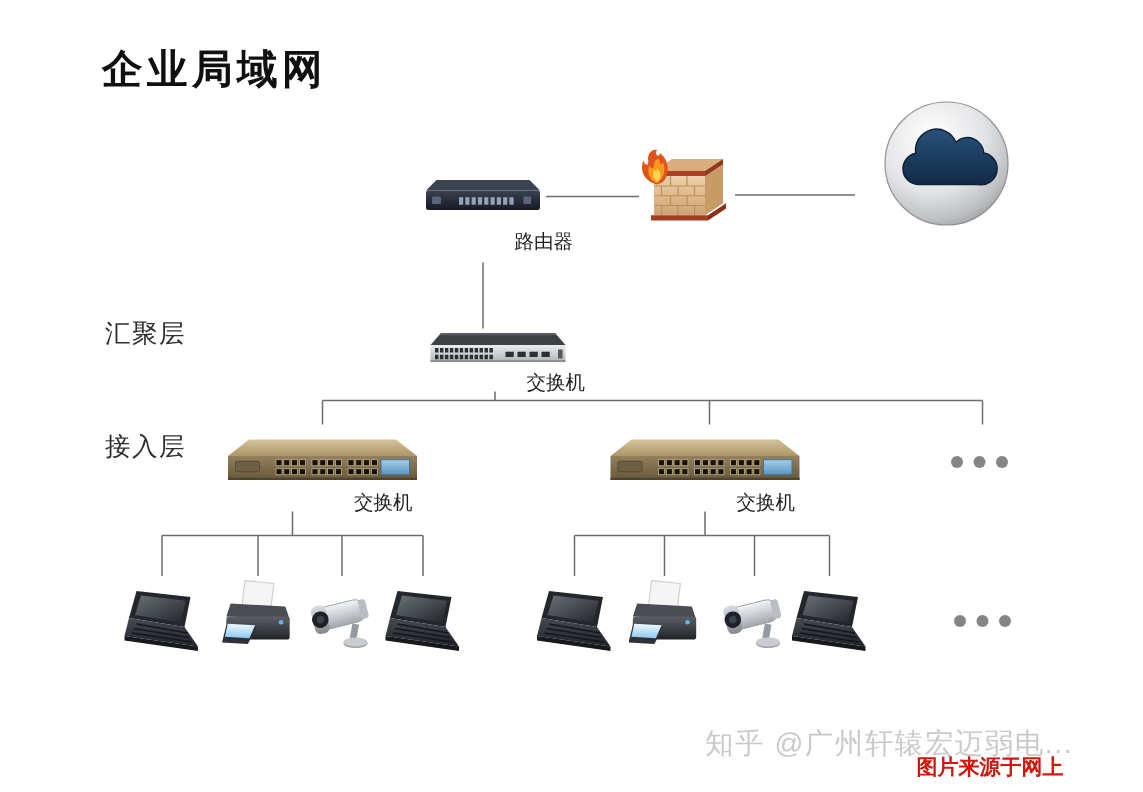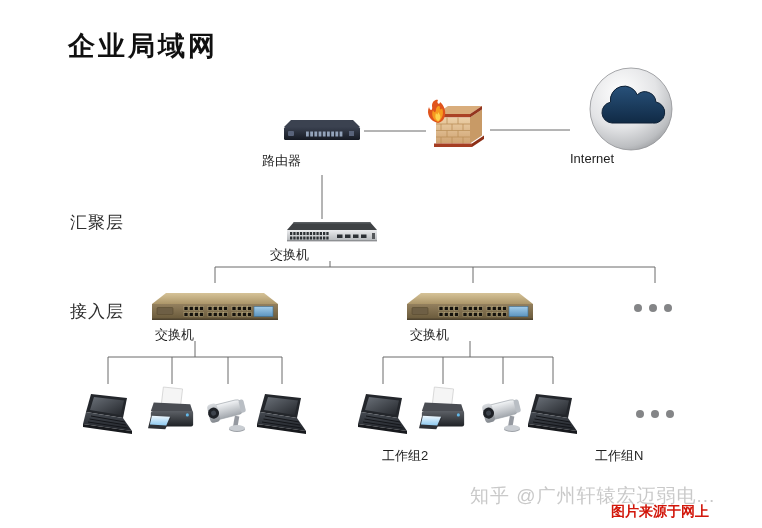--- a/index.html
+++ b/index.html
@@ -1,21 +1,21 @@
 <!DOCTYPE html>
 <html><head>
 <meta charset="utf-8">
 <style>
   html,body{margin:0;padding:0;}
   body{background:#ffffff;font-family:"Liberation Sans","DejaVu Sans",sans-serif;}
   #canvas{position:relative;width:762px;height:528px;background:#ffffff;overflow:hidden;}
   .abs{position:absolute;}
   #title{left:68px;top:28px;font-size:27px;font-weight:600;letter-spacing:3px;color:#101010;font-family:Liberation Mono, monospace;}
   .layer-lbl{font-size:17px;color:#2e2e2e;letter-spacing:1px;}
-  .nlbl{width:120px;text-align:left;font-size:13px;color:#1e1e1e;}
+  .nlbl{width:120px;text-align:right;font-size:13px;color:#1e1e1e;}
   .wm-gray{left:470px;top:483px;font-size:19px;color:#c9c9c9;letter-spacing:1px;white-space:nowrap;}
   .wm-red{left:611px;top:503px;font-size:14px;font-weight:bold;color:#d2170b;white-space:nowrap;}
   svg{display:block;}
 </style>
 </head>
 <body>
 
 <div id="canvas">
 
   <svg width="0" height="0" style="position:absolute" aria-hidden="true">
@@ -158,21 +158,21 @@
       <path d="M322,175 V219"></path>
       <path d="M330,261 V267 M215,267 H655 M215,267 V283 M473,267 V283 M655,267 V283"></path>
       <path d="M195,341 V357 M108,357 H282 M108,357 V384 M172,357 V384 M228,357 V384 M282,357 V384"></path>
       <path d="M470,341 V357 M383,357 H553 M383,357 V384 M443,357 V384 M503,357 V384 M553,357 V384"></path>
     </g>
   </svg>
 
   <div class="abs" id="title">企业局域网</div>
 
   <div class="abs layer-lbl" style="left:70px;top:211px">汇聚层</div>
-  <div class="abs layer-lbl" style="left:70px;top:300px">接入层</div>
+  <div class="abs layer-lbl" style="left:70px;top:286px">接入层</div>
 
   <svg class="abs" style="left:282px;top:112px" width="80" height="34" viewBox="0 0 80 34">
     <polygon points="9,8 71,8 78,15 2,15" fill="#3b4250"></polygon>
     <rect x="2" y="15" width="76" height="13" rx="1.5" fill="url(#rtBody)"></rect>
     <rect x="6" y="19" width="6" height="5" rx="1" fill="#59637a"></rect>
     <g fill="#9fb0c8" opacity="0.9">
       <rect x="24" y="19.5" width="2.8" height="5"></rect>
         <rect x="28.2" y="19.5" width="2.8" height="5"></rect>
         <rect x="32.4" y="19.5" width="2.8" height="5"></rect>
         <rect x="36.6" y="19.5" width="2.8" height="5"></rect>
@@ -199,21 +199,20 @@
       <path d="M15,25 C7,23 3,16 6,9 C7,13 10,13 9,8 C9,3 13,1 15,2 C13,6 17,7 17,4 C21,7 23,13 22,17 C21,22 19,24 15,25 Z" fill="#e0541c"></path>
       <path d="M15,24 C10,22 8,17 10,12 C11,15 13,15 13,11 C14,8 16,7 17,9 C16,12 19,12 19,10 C21,14 20,21 15,24 Z" fill="#f79a1e"></path>
       <path d="M15,23 C12,21 12,18 13,15 C14,17 15,17 15,14 C17,16 18,19 17,21 C16,23 15,23 15,23 Z" fill="#ffd34d"></path>
     </g>
   </svg>
 
   <svg class="abs" style="left:588px;top:66px" width="86" height="86" viewBox="0 0 86 86">
     <circle cx="43" cy="43" r="41" fill="url(#inetBall)" stroke="#8f9194" stroke-width="0.8"></circle>
     <path d="M24,57 a10.5,10.5 0 0 1 -1.5,-20.8 a14,14 0 0 1 26.8,-7.4 a11,11 0 0 1 18.6,7.2 a9.6,9.6 0 0 1 -3.6,21 Z" fill="url(#inetCloud)" stroke="#0e2136" stroke-width="1"></path>
   </svg>
-  <div class="abs nlbl" style="left:570px;top:151px">Internet</div>
 
   <svg class="abs" style="left:285px;top:219px" width="94" height="26" viewBox="0 0 94 26">
     <polygon points="9,3 85,3 92,11 2,11" fill="#3f4245"></polygon>
     <polygon points="9,3 85,3 86,4.5 8,4.5" fill="#5a5e62"></polygon>
     <rect x="2" y="11" width="90" height="11" fill="url(#coreFront)"></rect>
     <g fill="#2c3034">
       <rect x="5" y="13" width="2.3" height="3"></rect>
         <rect x="8.3" y="13" width="2.3" height="3"></rect>
         <rect x="11.6" y="13" width="2.3" height="3"></rect>
         <rect x="14.9" y="13" width="2.3" height="3"></rect>
@@ -279,23 +278,21 @@
     </svg>
   <svg class="abs" style="left:419px;top:386px" width="48" height="52">
       <use href="#sym-printer"></use>
     </svg>
   <svg class="abs" style="left:479px;top:393px" width="48" height="42">
       <use href="#sym-camera"></use>
     </svg>
   <svg class="abs" style="left:527px;top:393px" width="52" height="46">
       <use href="#sym-laptop"></use>
     </svg>
-  <div class="abs nlbl" style="left:382px;top:447px">工作组2</div>
 
   <svg class="abs" style="left:635px;top:409px" width="40" height="10">
       <use href="#sym-dots"></use>
     </svg>
-  <div class="abs nlbl" style="left:595px;top:447px">工作组N</div>
 
   <div class="abs wm-gray" style="color: rgb(201, 201, 201);">知乎 @广州轩辕宏迈弱电...</div>
   <div class="abs wm-red" style="color: rgb(210, 23, 11);">图片来源于网上</div>
 
 </div>
 
 </body></html>

